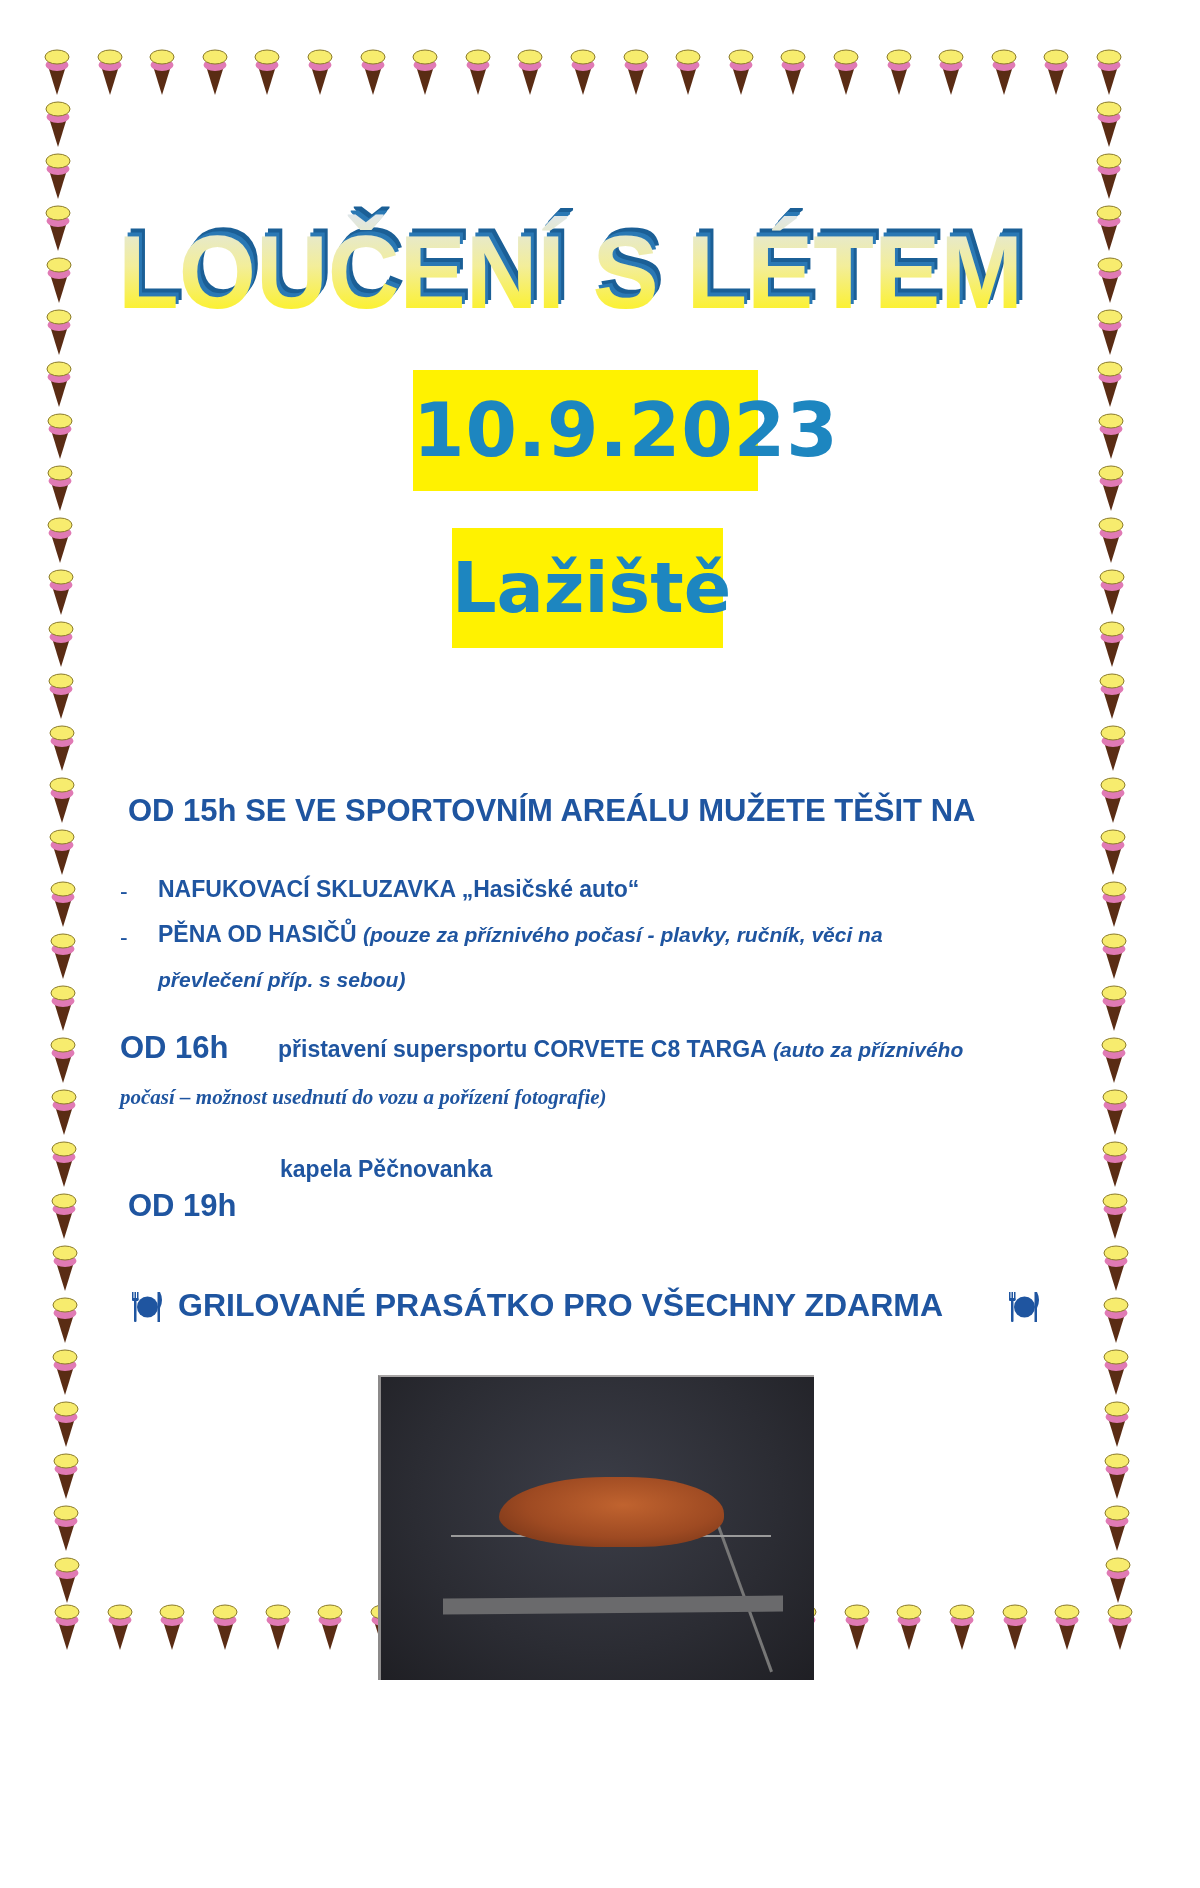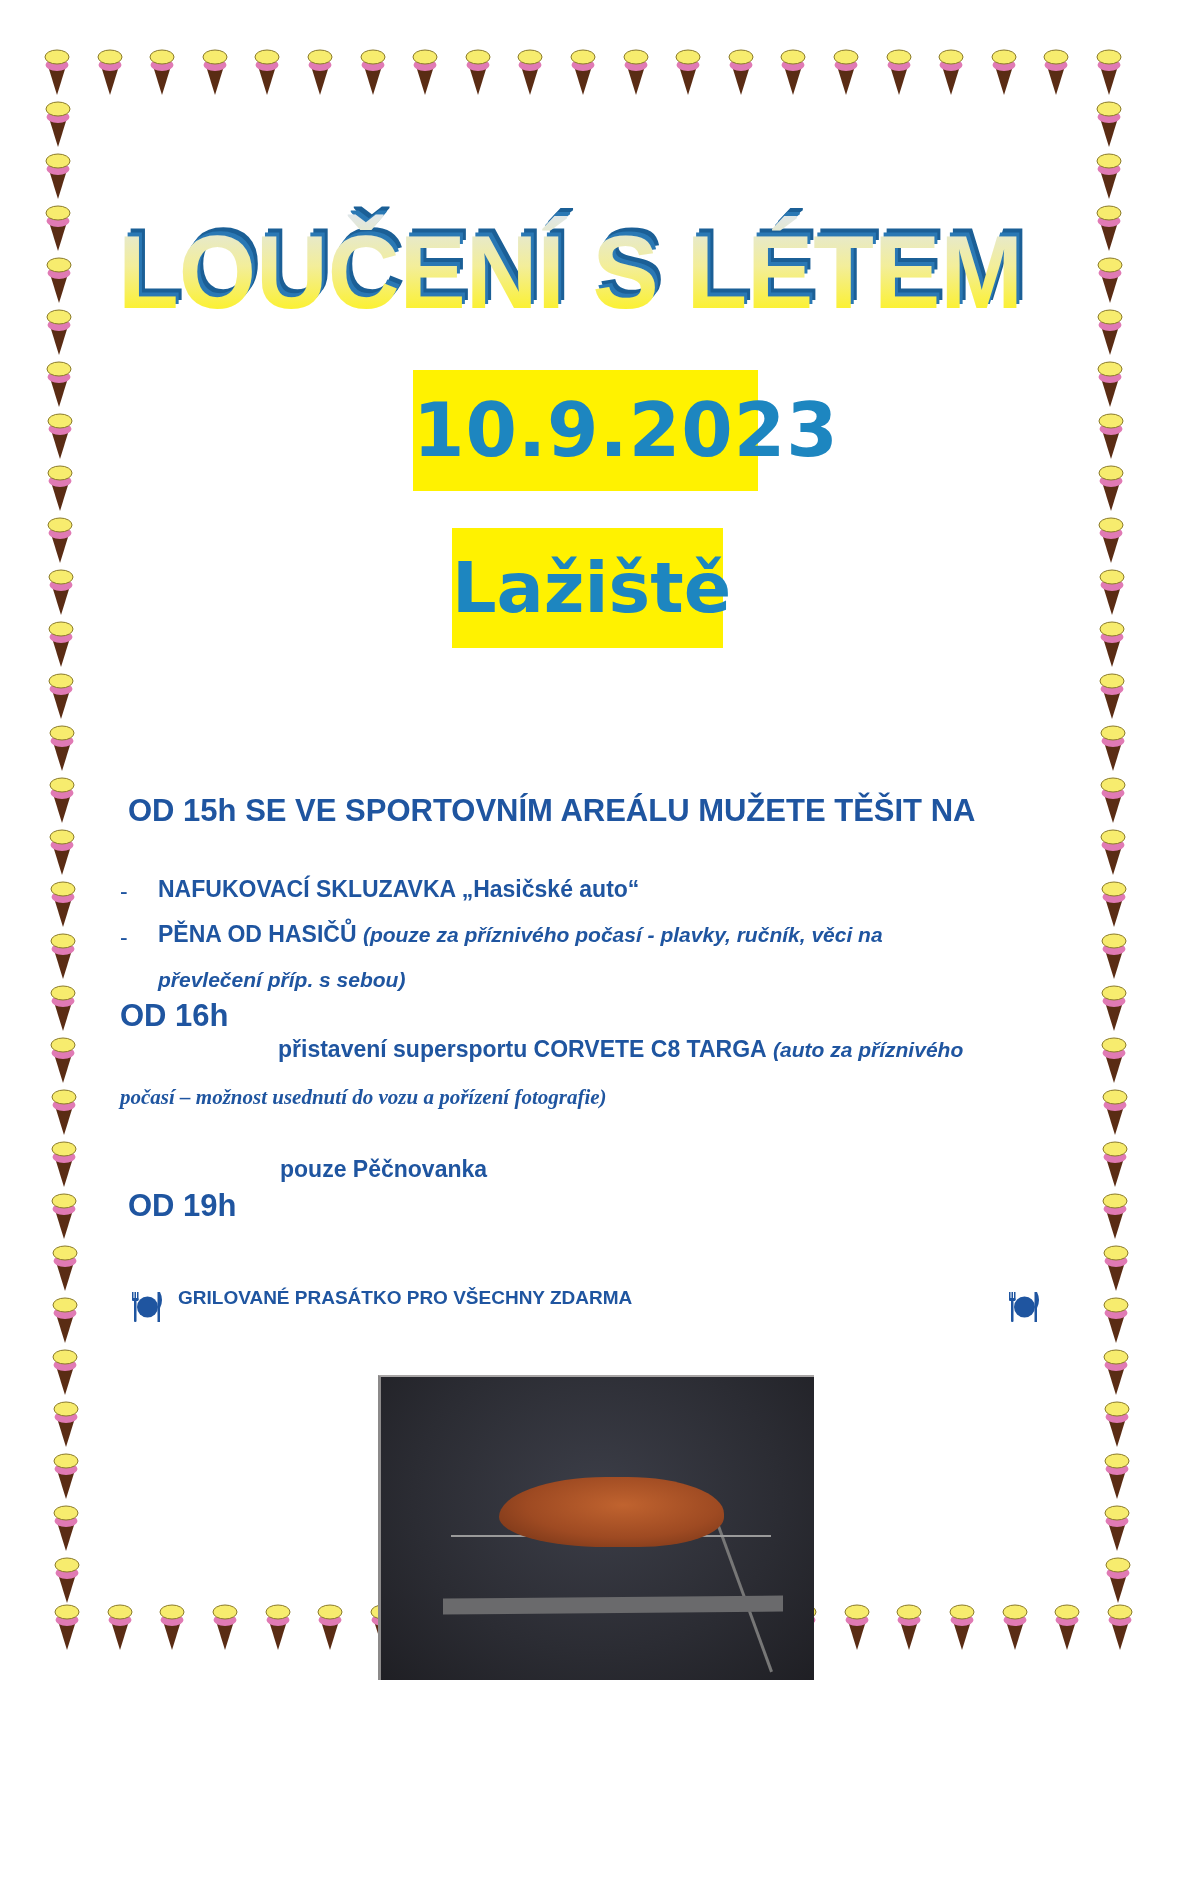--- a/index.html
+++ b/index.html
@@ -772,44 +772,44 @@
 <div class="txt mid" style="left:120px; top:878px;">-</div>
 <div class="txt bold mid" style="left:158px; top:876px;">NAFUKOVACÍ SKLUZAVKA „Hasičské auto“</div>
 
 <div class="txt mid" style="left:120px; top:924px;">-</div>
 <div class="txt mid" style="left:158px; top:921px;">
   <span class="bold">PĚNA OD HASIČŮ</span>
   <span class="ital" style="font-size:21px;">(pouze za příznivého počasí - plavky, ručník, věci na</span>
 </div>
 <div class="txt ital" style="left:158px; top:968px; font-size:21px;">převlečení příp. s sebou)</div>
 
-<div class="txt bold big" style="left:120px; top:998px;">OD 16h</div>
+<div class="txt bold big" style="left:120px; top:1030px;">OD 16h</div>
 <div class="txt mid" style="left:278px; top:1036px;">
   <span class="bold">přistavení supersportu CORVETE C8 TARGA</span>
   <span class="ital" style="font-size:21px;">(auto za příznivého</span>
 </div>
 <div class="txt ital" style="left:120px; top:1085px; font-size:21px;font-family:Liberation Serif, serif;">počasí – možnost usednutí do vozu a pořízení fotografie)</div>
 
 <div class="txt bold big" style="left:128px; top:1188px;">OD 19h</div>
-<div class="txt bold mid" style="left:280px; top:1156px;">pouze Pěčnovanka</div>
+<div class="txt bold mid" style="left:280px; top:1156px;">kapela Pěčnovanka</div>
 
 <div style="position:absolute; left:130px; top:1290px; width:34px; height:34px;">
   <svg width="34" height="34" viewBox="0 0 34 34">
       <g fill="#1f55a0">
     <rect x="2" y="2" width="1.5" height="8"></rect>
         <rect x="4.5" y="2" width="1.5" height="8"></rect>
         <rect x="7" y="2" width="1.5" height="8"></rect>
     <rect x="2" y="8" width="6.5" height="3" rx="1"></rect>
         <rect x="4" y="10" width="2.5" height="22" rx="1"></rect>
     <circle cx="17.5" cy="17" r="10.5"></circle>
     <path d="M30 2 q4 8 0 16 v14 h-2.5 v-30z"></path>
       </g>
     </svg>
 </div>
-<div class="txt bold big" style="left:178px; top:1287px; font-size:19px;">GRILOVANÉ PRASÁTKO PRO VŠECHNY ZDARMA</div>
+<div class="txt bold big" style="left:178px; top:1287px; font-size:32px;">GRILOVANÉ PRASÁTKO PRO VŠECHNY ZDARMA</div>
 <div style="position:absolute; left:1007px; top:1290px; width:34px; height:34px;">
   <svg width="34" height="34" viewBox="0 0 34 34">
       <g fill="#1f55a0">
     <rect x="2" y="2" width="1.5" height="8"></rect>
         <rect x="4.5" y="2" width="1.5" height="8"></rect>
         <rect x="7" y="2" width="1.5" height="8"></rect>
     <rect x="2" y="8" width="6.5" height="3" rx="1"></rect>
         <rect x="4" y="10" width="2.5" height="22" rx="1"></rect>
     <circle cx="17.5" cy="17" r="10.5"></circle>
     <path d="M30 2 q4 8 0 16 v14 h-2.5 v-30z"></path>

